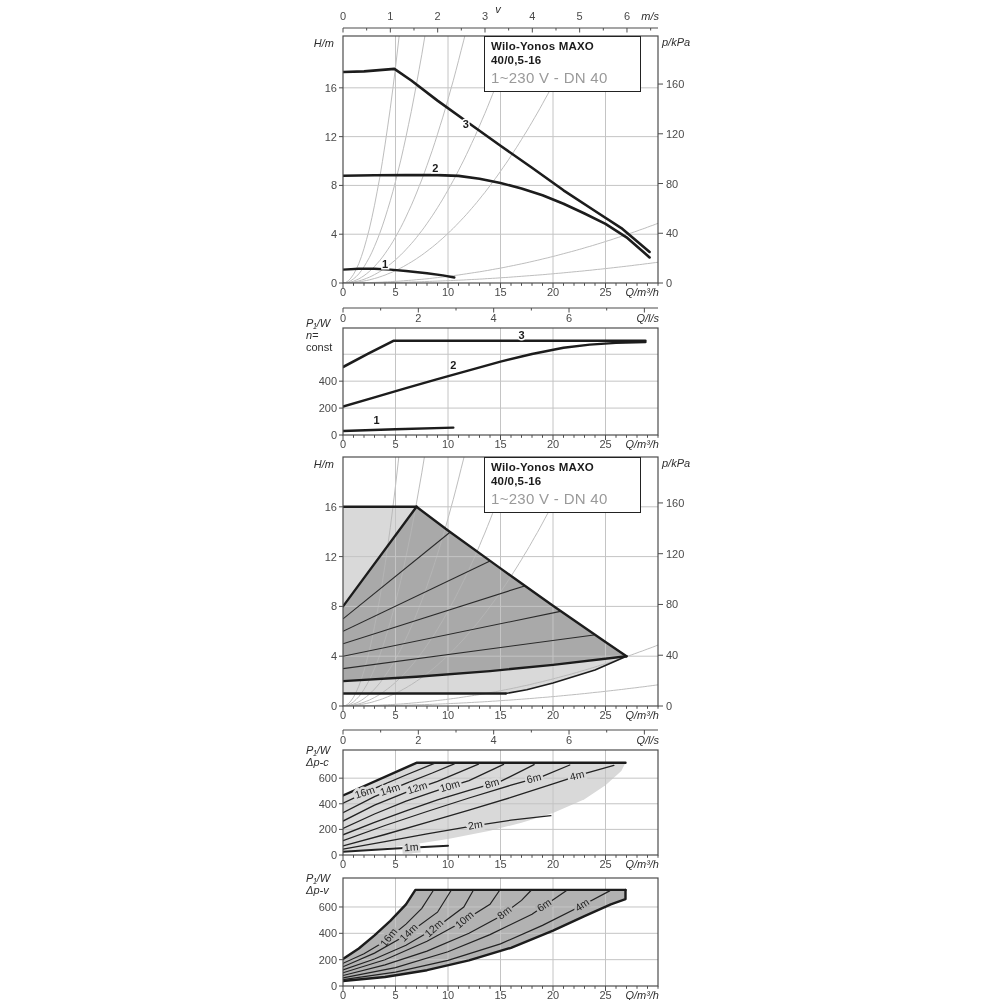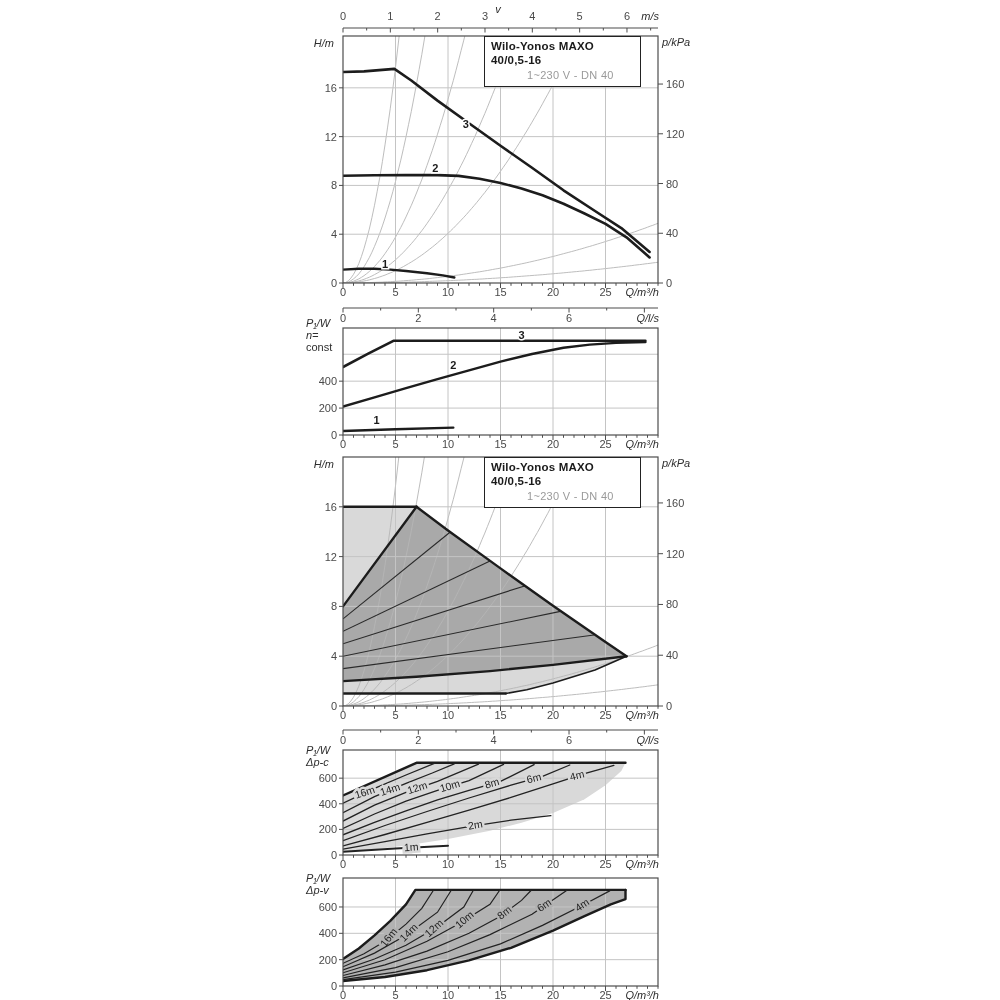--- a/index.html
+++ b/index.html
@@ -2,21 +2,21 @@
 <html><head>
 <meta charset="utf-8">
 <style>
   html,body{margin:0;padding:0;background:#fff;}
   .sheet{position:relative;width:1000px;height:1000px;background:#ffffff;overflow:hidden;
          font-family:"Liberation Sans",sans-serif;}
   svg text{font-family:"Liberation Sans",sans-serif;}
   .titlebox{position:absolute;left:484px;width:157px;box-sizing:border-box;
     border:1.5px solid #222;background:#fff;padding:2px 6px 3px 6px;line-height:1.25;}
   .titlebox .t1,.titlebox .t2{font-size:11.5px;font-weight:bold;color:#1a1a1a;letter-spacing:.2px;}
-  .titlebox .t3{font-size:11px;color:#9a9a9a;margin-top:1px;letter-spacing:.3px;margin-left:36px;}
+  .titlebox .t3{font-size:15px;color:#9a9a9a;margin-top:1px;letter-spacing:.3px;}
 </style>
 </head>
 <body>
 
 <div class="sheet">
   <svg id="chart-canvas" width="1000" height="1000" viewBox="0 0 1000 1000">
       <g>
         <clipPath id="clip0">
           <rect x="343" y="36" width="315" height="247"></rect>
         </clipPath>

